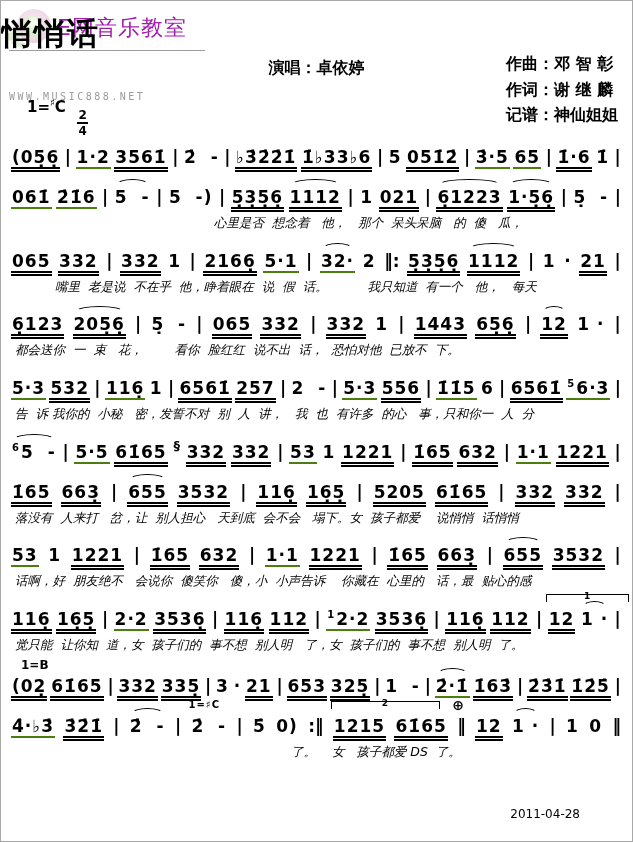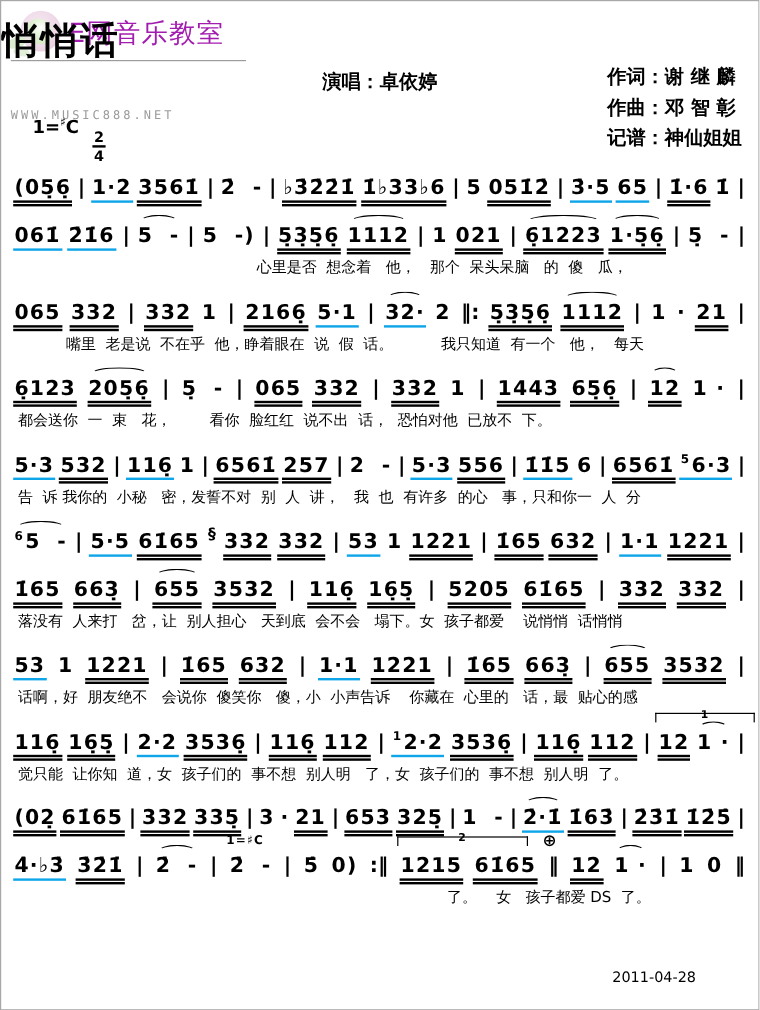--- a/index.html
+++ b/index.html
@@ -33,35 +33,35 @@
   .keysig sup{font-size:10px;vertical-align:6px;}
   .ts{display:inline-flex;flex-direction:column;align-items:center;font-size:12px;
         line-height:1;vertical-align:-7px;margin-left:6px;font-weight:bold;}
   .ts .mid{width:11px;height:1.5px;background:#000;margin:1px 0;}
   
   .score{padding:2px 8px 0 8px;}
   .pre{font-size:12px;font-weight:bold;margin:0 0 -10px 12px;}
   .noterow{display:flex;justify-content:space-between;align-items:baseline;
         padding:14px 2px 1px;font-size:17px;font-weight:bold;}
   .tk{white-space:pre;position:relative;letter-spacing:1px;padding:0 1px;}
-  .u1{border-bottom:2px solid #0ea5e9;}
+  .u1{border-bottom:2px solid #4d7c0f;}
   .u2{border-bottom:5px double #000;}
   .bar{letter-spacing:0;}
   .arc::before{content:"";position:absolute;left:3px;right:3px;top:-8px;height:9px;
         border:1.6px solid transparent;border-top-color:#000;border-radius:50%;}
   .grace{font-size:10px;margin-right:1px;}
   .seg{font-size:13px;top:-8px;letter-spacing:0;}
   .volta{position:absolute;top:-15px;left:-2px;width:calc(100% + 54px);height:7px;
         border:solid #000;border-width:1.5px 1.5px 0 1.5px;font-style:normal;
         font-size:9px;line-height:3px;text-align:center;font-weight:bold;}
   .above{position:absolute;top:-17px;left:-2px;font-style:normal;font-weight:bold;
         font-size:10px;white-space:nowrap;}
   .coda{position:absolute;top:-19px;left:-4px;font-style:normal;font-weight:bold;
         font-size:14px;}
-  .lyrics{font-size:12.5px;white-space:pre-wrap;margin:2px 0 6px;line-height:1.25;}
+  .lyrics{font-size:12.5px;white-space:pre-wrap;margin:2px 0 6px;line-height:1.25;font-style:italic;}
   .date{position:absolute;right:52px;bottom:20px;font-size:12px;}
 </style>
 </head>
 <body>
 
 <div class="page">
 
   <div class="header">
 
     <div class="logo">
@@ -75,22 +75,22 @@
         <span class="logo-name">E网音乐教室</span>
       </div>
       <div class="logo-rule"></div>
       <div class="logo-url">WWW.MUSIC888.NET</div>
     </div>
 
     <div class="title">悄悄话</div>
     <div class="singer">演唱：卓依婷</div>
 
     <div class="credits">
+      <div>作曲：邓 智 彰</div>
       <div>作词：谢 继 麟</div>
-      <div>作曲：邓 智 彰</div>
       <div>记谱：神仙姐姐</div>
     </div>
 
     <div class="keysig">
       <span>1=</span><sup>♯</sup><span>C</span>
       <span class="ts">
         <span>2</span>
         <span class="mid"></span>
         <span>4</span>
       </span>
@@ -276,20 +276,21 @@
         <span class="tk u2">3536̣</span>
         <span class="tk bar">|</span>
         <span class="tk u2">116̣</span>
         <span class="tk u2">112</span>
         <span class="tk bar">|</span>
         <span class="tk u2">12<i class="volta">1</i></span>
         <span class="tk arc">1 ·</span>
         <span class="tk bar">|</span>
       </div>
       <div class="lyrics" style="padding-left: 6px;">觉只能  让你知  道，女  孩子们的  事不想  别人明   了，女  孩子们的  事不想  别人明  了。</div>
+      <div class="pre">1=B</div>
       <div class="noterow">
         <span class="tk u2">(02̣</span>
         <span class="tk u2">61̇65</span>
         <span class="tk bar">|</span>
         <span class="tk u2">332</span>
         <span class="tk u2">335̣</span>
         <span class="tk bar">|</span>
         <span class="tk">3</span>
         <span class="tk">·</span>
         <span class="tk u2">21</span>
@@ -320,17 +321,17 @@
         <span class="tk u2">1215<i class="volta">2</i></span>
         <span class="tk u2">61̇65</span>
         <span class="tk bar">‖<i class="coda">⊕</i></span>
         <span class="tk u2">12</span>
         <span class="tk arc">1 ·</span>
         <span class="tk bar">|</span>
         <span class="tk">1</span>
         <span class="tk">0</span>
         <span class="tk bar">‖</span>
       </div>
-      <div class="lyrics" style="padding-left: 282px; text-align: center;">了。    女   孩子都爱 DS  了。</div>
+      <div class="lyrics" style="padding-left: 282px;">了。    女   孩子都爱 DS  了。</div>
     </div>
 
   <div class="date">2011-04-28</div>
 </div>
 
 </body></html>

